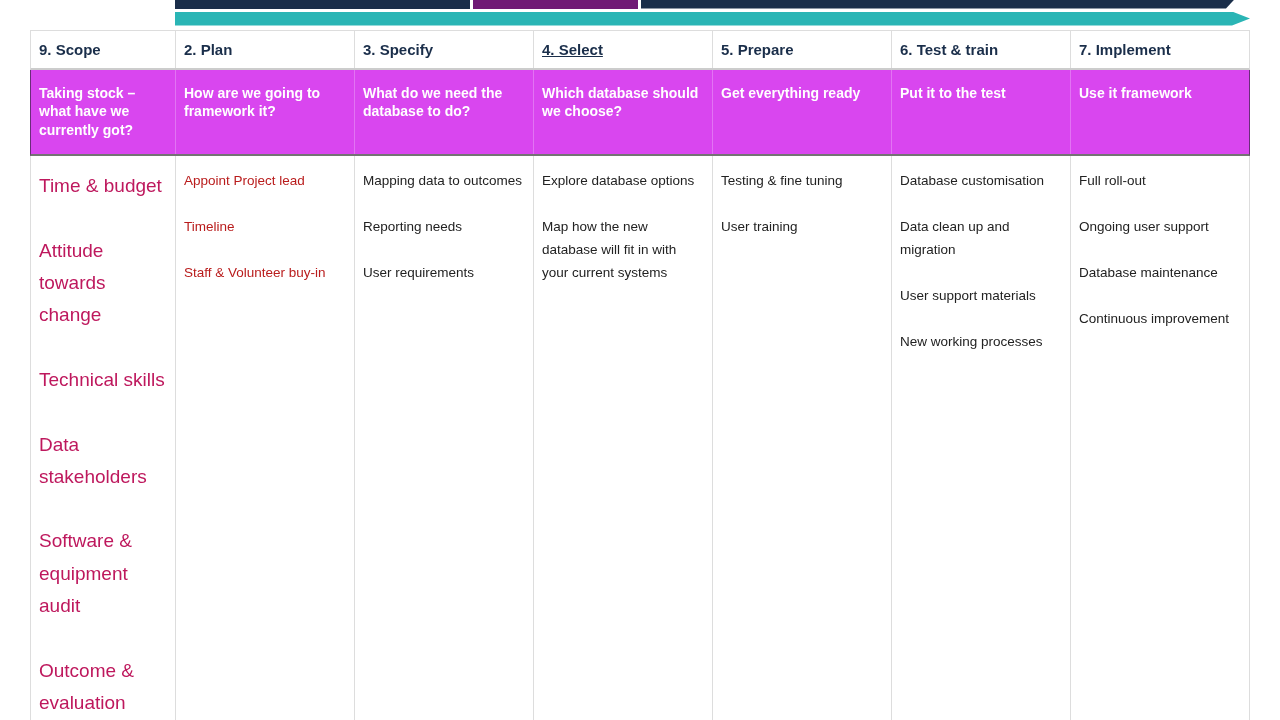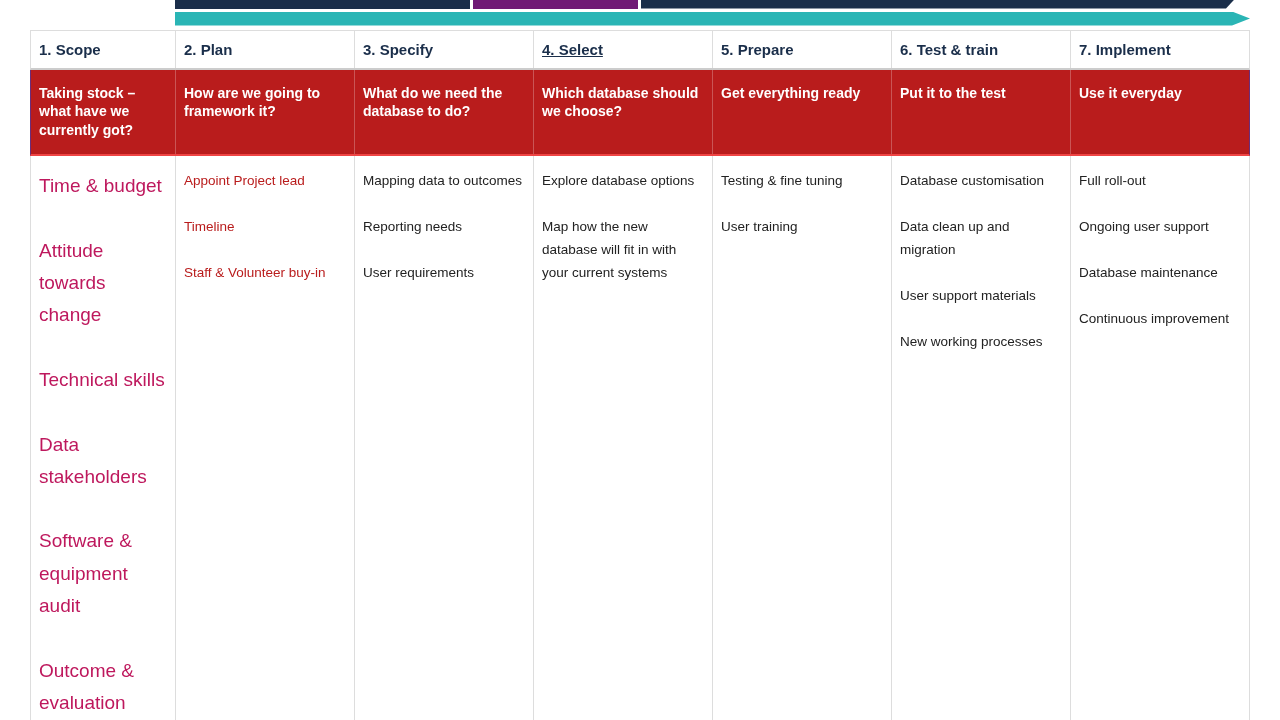--- a/index.html
+++ b/index.html
@@ -42,21 +42,21 @@
     </div>
   </div>
 
   <div style="display:flex; height:14px; margin-bottom:4px;">
     <div style="width:145px; flex-shrink:0;"></div>
     <div style="flex:1; background:#2ab5b5; clip-path: polygon(0 0, calc(100% - 18px) 0, 100% 50%, calc(100% - 18px) 100%, 0 100%);"></div>
   </div>
 
   <div style="display:flex; border-bottom:2px solid #ccc; border-top: 1px solid #ddd; border-left:1px solid #ddd; border-right:1px solid #ddd; background:#fff;">
     <div style="width:145px; flex-shrink:0; padding:10px 8px; font-weight:bold; font-size:15px; color:#1a2e4a; border-right:1px solid #ddd;">
-      <span>1. Scope</span>
+      <span>9. Scope</span>
     </div>
     <div style="flex:1; padding:10px 8px; font-weight:bold; font-size:15px; color:#1a2e4a; border-right:1px solid #ddd;">
       <span>2. Plan</span>
     </div>
     <div style="flex:1; padding:10px 8px; font-weight:bold; font-size:15px; color:#1a2e4a; border-right:1px solid #ddd;">
       <span>3. Specify</span>
     </div>
     <div style="flex:1; padding:10px 8px; font-weight:bold; font-size:15px; color:#1a2e4a; border-right:1px solid #ddd;text-decoration:underline;">
       <span>4. Select</span>
     </div>
@@ -64,41 +64,41 @@
       <span>5. Prepare</span>
     </div>
     <div style="flex:1; padding:10px 8px; font-weight:bold; font-size:15px; color:#1a2e4a; border-right:1px solid #ddd;">
       <span>6. Test &amp; train</span>
     </div>
     <div style="flex:1; padding:10px 8px; font-weight:bold; font-size:15px; color:#1a2e4a;">
       <span>7. Implement</span>
     </div>
   </div>
 
-  <div style="display:flex; background:#b91c1c; border-left:1px solid #6b2d7a; border-right:1px solid #6b2d7a; border-bottom:2px solid #ef4444;">
+  <div style="display:flex; background:#d946ef; border-left:1px solid #6b2d7a; border-right:1px solid #6b2d7a; border-bottom:2px solid #737373;">
     <div style="width:145px; flex-shrink:0; padding:14px 8px; color:#fff; font-weight:bold; font-size:14px; line-height:1.35; border-right:1px solid rgba(255,255,255,0.25);">
       <span>Taking stock – what have we currently got?</span>
     </div>
     <div style="flex:1; padding:14px 8px; color:#fff; font-weight:bold; font-size:14px; line-height:1.35; border-right:1px solid rgba(255,255,255,0.25);">
       <span>How are we going to framework it?</span>
     </div>
     <div style="flex:1; padding:14px 8px; color:#fff; font-weight:bold; font-size:14px; line-height:1.35; border-right:1px solid rgba(255,255,255,0.25);">
       <span>What do we need the database to do?</span>
     </div>
     <div style="flex:1; padding:14px 8px; color:#fff; font-weight:bold; font-size:14px; line-height:1.35; border-right:1px solid rgba(255,255,255,0.25);">
       <span>Which database should we choose?</span>
     </div>
     <div style="flex:1; padding:14px 8px; color:#fff; font-weight:bold; font-size:14px; line-height:1.35; border-right:1px solid rgba(255,255,255,0.25);">
       <span>Get everything ready</span>
     </div>
     <div style="flex:1; padding:14px 8px; color:#fff; font-weight:bold; font-size:14px; line-height:1.35; border-right:1px solid rgba(255,255,255,0.25);">
       <span>Put it to the test</span>
     </div>
     <div style="flex:1; padding:14px 8px; color:#fff; font-weight:bold; font-size:14px; line-height:1.35;">
-      <span>Use it everyday</span>
+      <span>Use it framework</span>
     </div>
   </div>
 
   <div style="display:flex; background:#fff; border-left:1px solid #ddd; border-right:1px solid #ddd; border-bottom:1px solid #ddd; min-height:340px;">
     <div style="width:145px; flex-shrink:0; padding:14px 8px; font-size:19px; color:#be185d; line-height:1.7; border-right:1px solid #ddd;">
       Time &amp; budget<br><br>
       Attitude towards change<br><br>
       Technical skills<br><br>
       Data stakeholders<br><br>
       Software &amp; equipment audit<br><br>

